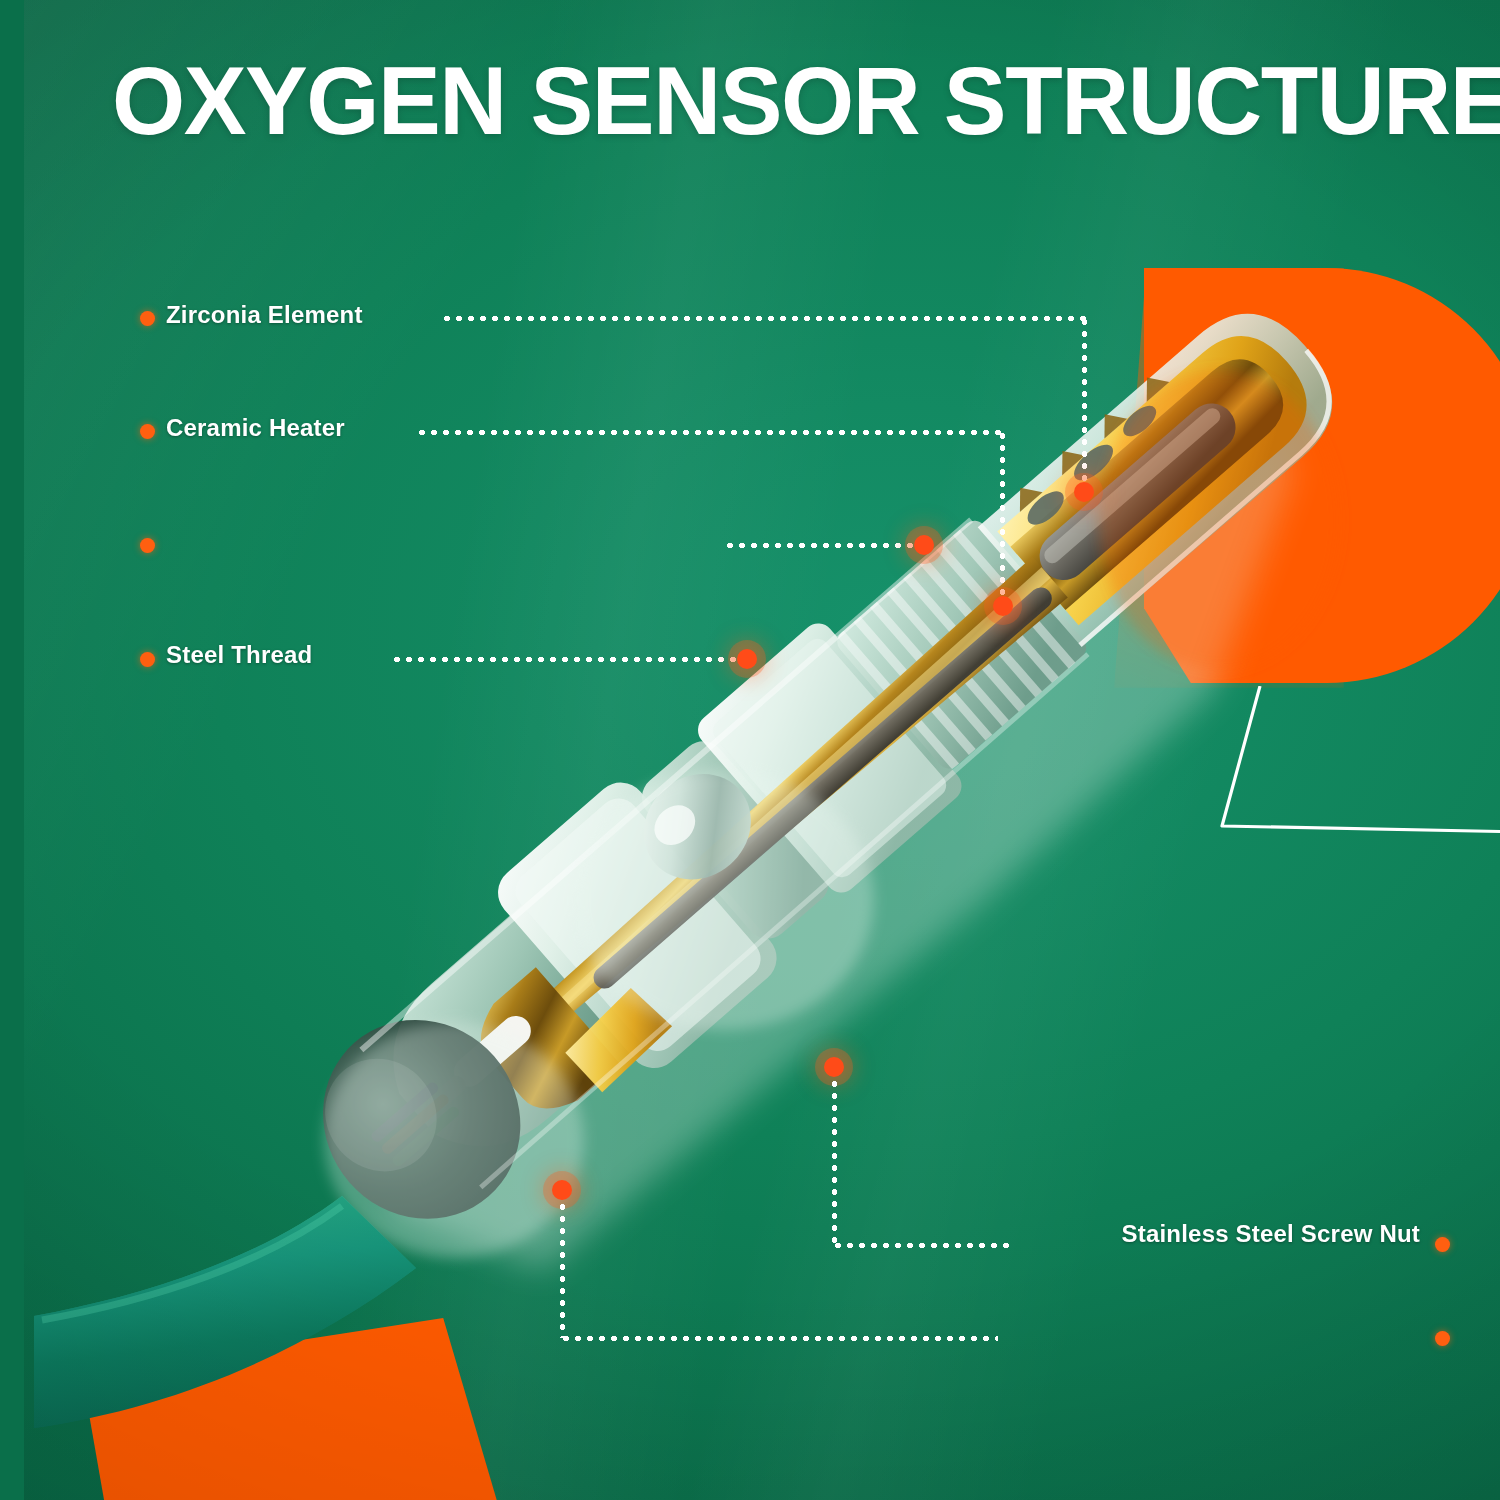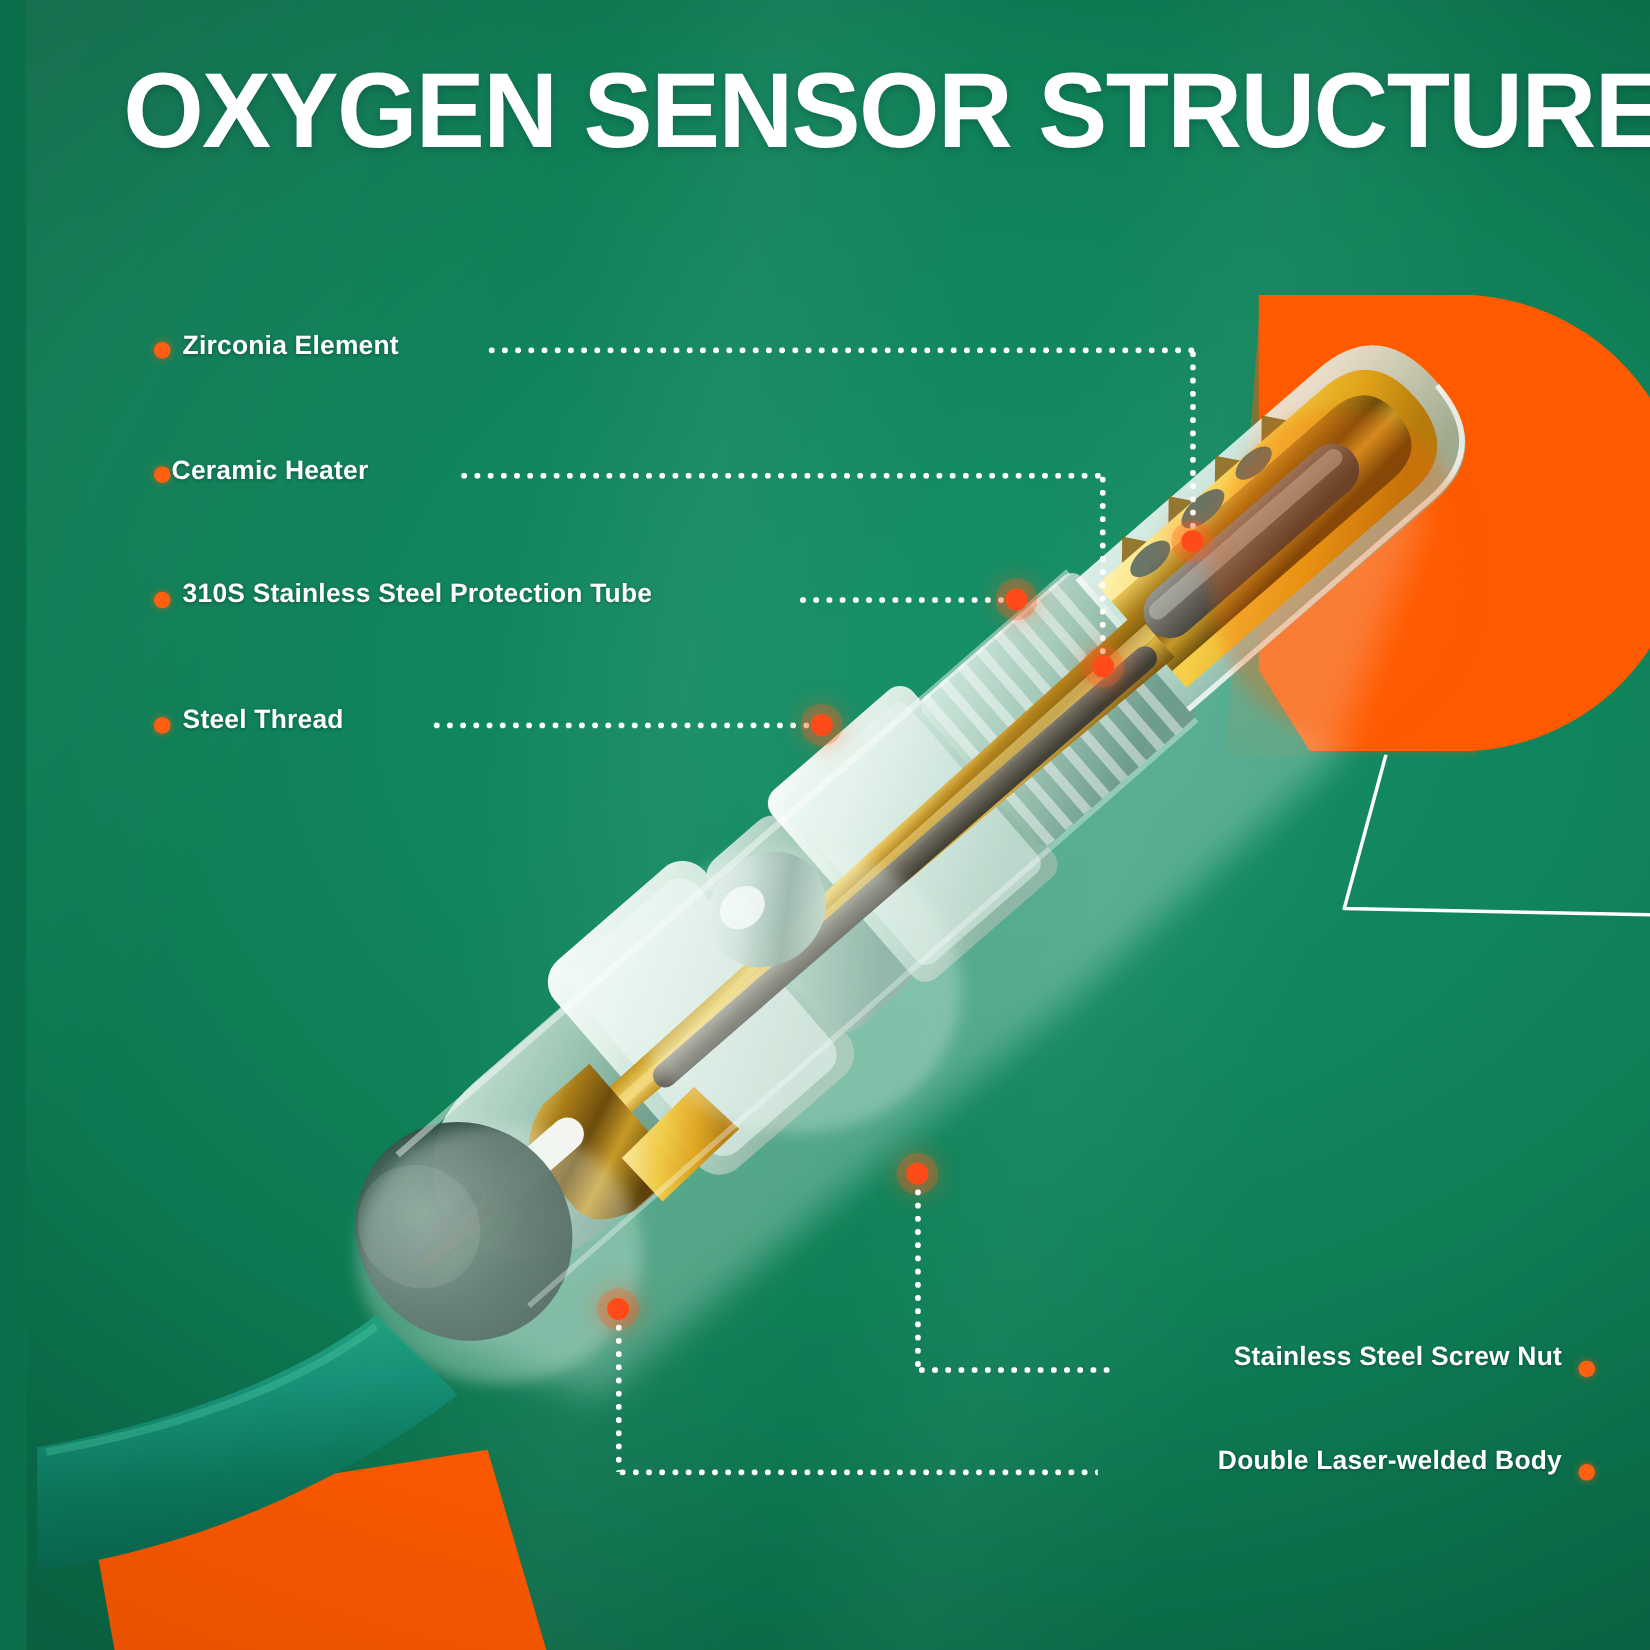--- a/index.html
+++ b/index.html
@@ -326,40 +326,38 @@
 
   <div id="title">OXYGEN SENSOR STRUCTURE</div>
 
   <div class="dot-bullet" style="left:116px;top:311px;"></div>
   <div class="label" style="left:142px;top:303px;">Zirconia Element</div>
   <div class="lead h" style="left:417px;top:316px;width:646px;"></div>
   <div class="lead v" style="left:1058px;top:316px;height:176px;"></div>
   <div class="anchor" style="left:1060px;top:492px;"></div>
 
   <div class="dot-bullet" style="left:116px;top:424px;"></div>
-  <div class="label" style="left:132px;top:416px;">Ceramic Heater</div>
+  <div class="label" style="left:142px;top:416px;">Ceramic Heater</div>
   <div class="lead h" style="left:392px;top:430px;width:588px;"></div>
   <div class="lead v" style="left:976px;top:430px;height:176px;"></div>
   <div class="anchor" style="left:979px;top:606px;"></div>
 
   <div class="dot-bullet" style="left:116px;top:538px;"></div>
-  <div class="label" style="left:142px;top:528px;">310S Stainless Steel Protection Tube</div>
   <div class="lead h" style="left:700px;top:543px;width:196px;"></div>
   <div class="anchor" style="left:900px;top:545px;"></div>
 
   <div class="dot-bullet" style="left:116px;top:652px;"></div>
   <div class="label" style="left:142px;top:643px;">Steel Thread</div>
   <div class="lead h" style="left:367px;top:657px;width:352px;"></div>
   <div class="anchor" style="left:723px;top:659px;"></div>
 
   <div class="anchor" style="left:810px;top:1067px;"></div>
   <div class="lead v" style="left:808px;top:1078px;height:167px;"></div>
   <div class="lead h" style="left:808px;top:1243px;width:178px;"></div>
   <div class="label right" style="right:104px;top:1222px;">Stainless Steel Screw Nut</div>
   <div class="dot-bullet" style="left:1411px;top:1237px;"></div>
 
   <div class="anchor" style="left:538px;top:1190px;"></div>
   <div class="lead v" style="left:536px;top:1201px;height:137px;"></div>
   <div class="lead h" style="left:536px;top:1336px;width:438px;"></div>
-  <div class="label right" style="right:104px;top:1316px;">Double Laser-welded Body</div>
   <div class="dot-bullet" style="left:1411px;top:1331px;"></div>
 
 </div>
 
 </body></html>

